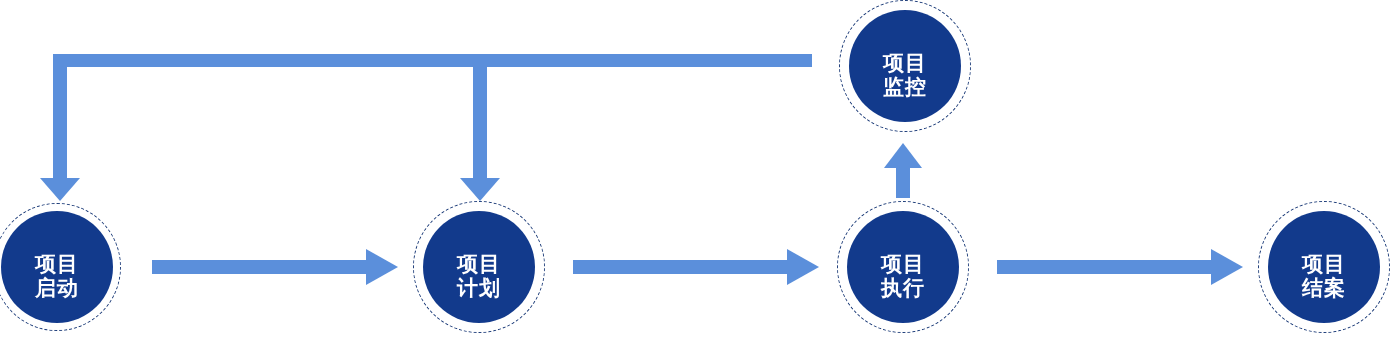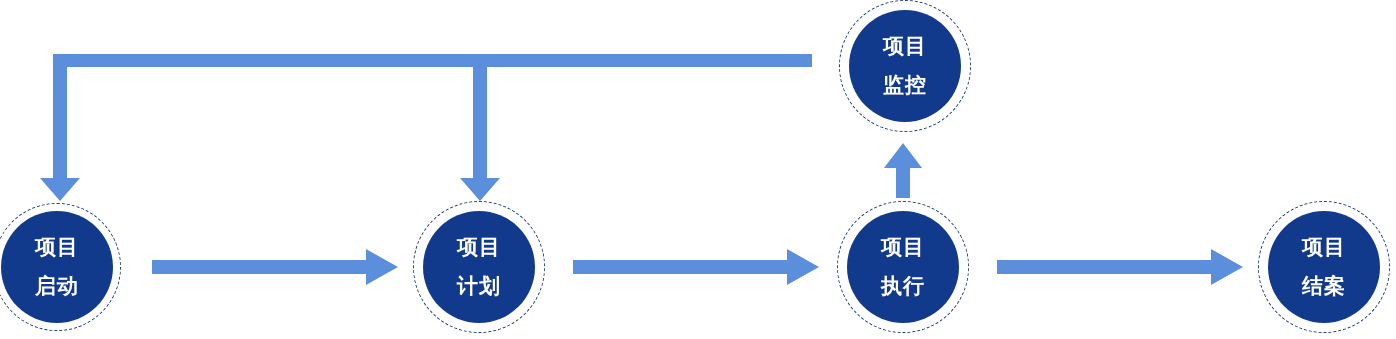--- a/index.html
+++ b/index.html
@@ -29,21 +29,21 @@
     top: 0;
     width: 1396px;
     height: 339px;
   }
 
   
   .node {
     position: absolute;
     border-radius: 50%;
     display: flex;
-    align-items: flex-start;
+    align-items: flex-end;
     justify-content: center;
     box-sizing: border-box;
   }
   .node-ring {
     border-style: dashed;
     border-width: 1.6px;
     background: transparent;
   }
   .node-disc {
     box-shadow: 0 0 0 0 rgba(0,0,0,0);
@@ -51,21 +51,21 @@
   .node-label {
     color: #ffffff;
     font-size: 21px;
     font-weight: bold;
     line-height: 1.12;
     text-align: center;
     letter-spacing: 1px;
     user-select: none;
     white-space: pre-line;
   }
-  .node-label .l2 { display: block; margin-top: 16px; }
+  .node-label .l2 { display: block; }
 </style>
 </head>
 <body>
 
 <div id="diagram-root">
 
   <svg class="svg-layer" viewBox="0 0 1396 339" width="1396" height="339" xmlns="http://www.w3.org/2000/svg">
 
     <g>
       <rect x="56" y="54" width="756" height="13" fill="#5B8FDB"></rect>

